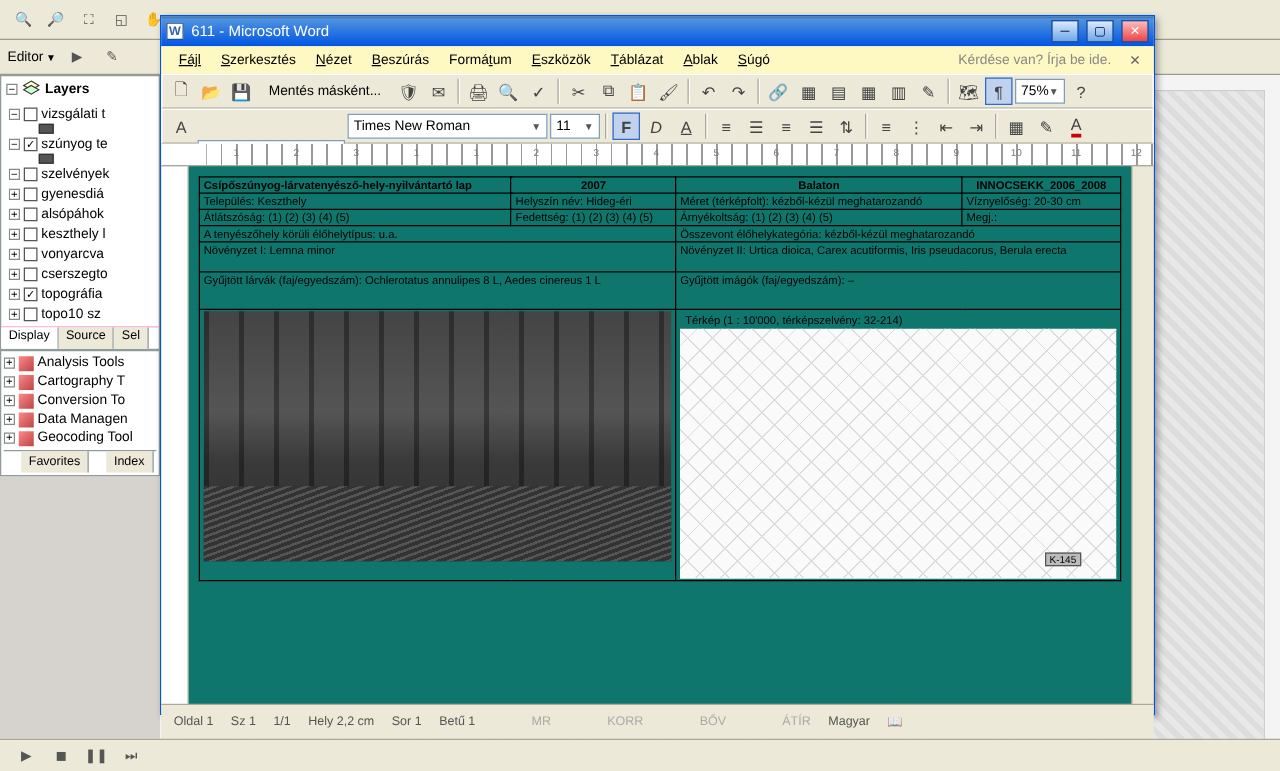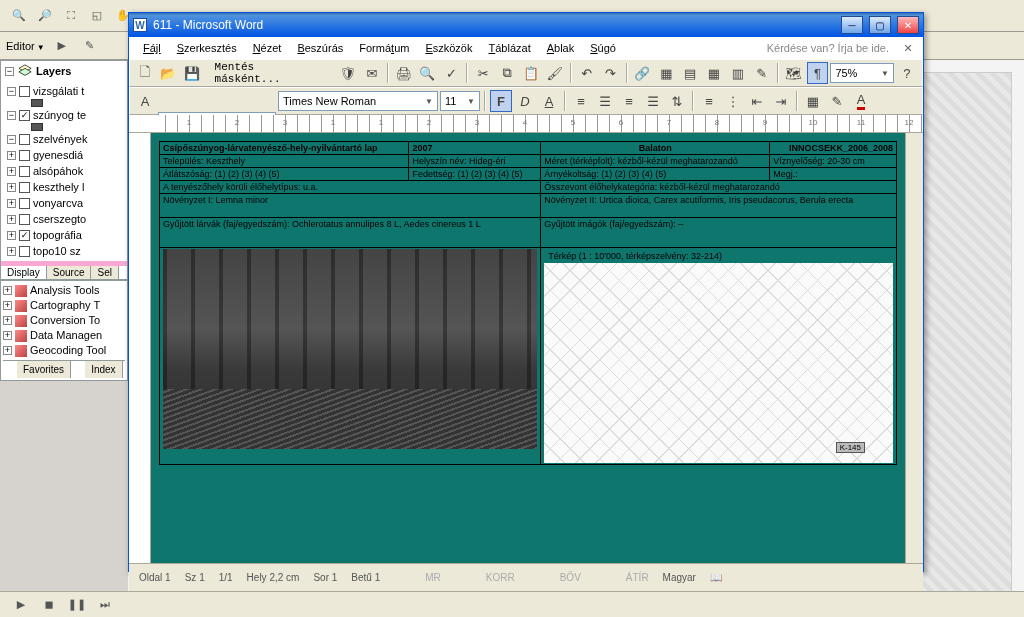--- a/index.html
+++ b/index.html
@@ -14,53 +14,53 @@
 
 .arcmap-main { display:flex; height:calc(100% - 60px); }
 .toc { width:128px; background:#fff; border:1px solid #919b9c; display:flex; flex-direction:column; }
 .toc-header { padding:3px 4px; font-size:11px; display:flex; align-items:center; gap:4px; }
 .toc-header svg { width:14px;height:14px; }
 .toc-tree { flex:1; padding:2px 0 2px 6px; font-size:11px; line-height:16px; }
 .tree-row { display:flex; align-items:center; gap:3px; white-space:nowrap; overflow:hidden; }
 .exp { width:9px;height:9px; border:1px solid #888; display:inline-flex; align-items:center; justify-content:center; font-size:9px; line-height:7px; background:#fff; }
 .cb { width:11px;height:11px; border:1px solid #555; background:#fff; display:inline-flex; align-items:center; justify-content:center; font-size:9px; }
 .swatch { width:12px;height:8px; background:#555; border:1px solid #333; margin-left:24px; }
-.toc-tabs { display:flex; height:18px; border-top:5px solid #f9a8d4; font-size:10px; }
+.toc-tabs { display:flex; height:18px; border-top:1px solid #f9a8d4; font-size:10px; }
 .toc-tab { padding:1px 6px; border-right:1px solid #919b9c; background:#ece9d8; }
 .toc-tab.active { background:#fff; }
 
 .toolbox { width:128px; background:#fff; border:1px solid #919b9c; font-size:11px; padding:2px; line-height:15px; }
 .tool-row { display:flex; align-items:center; gap:3px; white-space:nowrap; overflow:hidden; }
 .tool-icon { width:12px;height:12px; background:linear-gradient(135deg,#f88,#b44); }
 .toolbox-tabs { display:flex; font-size:10px; border-top:1px solid #919b9c; margin-top:2px; }
 .toolbox-tab { padding:1px 6px; border-right:1px solid #919b9c; background:#ece9d8;margin-left:14px; }
 
 .map-area { flex:1; background:#f4f4f4; position:relative; }
 .map-graphic { position:absolute; inset:12px; background:repeating-linear-gradient(45deg,#e8e8e8,#e8e8e8 5px,#ddd 5px,#ddd 10px); border:1px solid #ccc; }
 
 
 .word-window { position:absolute; top:12px; left:128px; width:796px; height:560px; background:#ece9d8; border:1px solid #0054e3; box-shadow:2px 2px 6px rgba(0,0,0,.4); }
 .word-title { height:24px; background:linear-gradient(#3a6ea5,#4f93df 10%,#0054e3); color:#fff; display:flex; align-items:center; padding:0 4px; gap:6px; font-size:12px; }
 .word-title .spacer { flex:1; }
 .win-btn { width:22px;height:18px; background:linear-gradient(#ddeaff,#6ea6e6); border:1px solid #1e4c9a; display:flex; align-items:center; justify-content:center; font-size:10px; color:#003; }
 .win-btn.close { background:linear-gradient(#fbb,#e44); color:#fff; }
 .word-icon { width:14px;height:14px; background:#fff; border:1px solid #1e4c9a; display:flex; align-items:center; justify-content:center; color:#36a; font-weight:bold; font-size:10px; }
 
-.word-menu { height:22px; background:#ffffff; display:flex; align-items:center; gap:4px; padding:0 8px; font-size:11px; }
+.word-menu { height:22px; background:#fef9c3; display:flex; align-items:center; gap:4px; padding:0 8px; font-size:11px; }
 .word-menu span { padding:2px 6px; }
 .word-menu .help { margin-left:auto; color:#888; padding-right:8px; }
 .mclose { width:14px;height:14px; display:flex; align-items:center; justify-content:center; color:#666; }
 
 .word-toolbar { height:28px; background:#ece9d8; border:1px solid #fff; border-bottom-color:#aca899; display:flex; align-items:center; gap:2px; padding:0 4px; }
 .wtb { width:22px;height:22px; border:1px solid transparent; display:flex; align-items:center; justify-content:center; font-size:13px; color:#444; }
 .sep { width:2px; height:20px; border-left:1px solid #aca899; border-right:1px solid #fff; margin:0 2px; }
-.word-saveas { padding:2px 8px; border:1px solid transparent; font-size:11px; display:flex; align-items:center; gap:4px;font-family:Liberation Mono, monospace; }
+.word-saveas { padding:2px 8px; border:1px solid transparent; font-size:11px; display:flex; align-items:center; gap:4px; }
 .w-combo { height:20px; border:1px solid #7f9db9; background:#fff; display:flex; align-items:center; padding:0 4px; font-size:11px; }
 .w-combo .arr { margin-left:auto; font-size:8px; color:#555; }
-.zoom { width:64px;justify-content:space-between; }
+.zoom { width:40px;justify-content:space-between; }
 .style { width:118px;margin-top:41px; }
 .fontfam { width:160px; }
 .fontsz { width:40px; }
 
 .word-ruler { height:18px; background:#fff; border-bottom:1px solid #aca899; position:relative; font-size:7px; color:#777; overflow:hidden; padding-left:36px; }
 .ruler-inner { height:100%; background:repeating-linear-gradient(to right,#999 0,#999 1px,transparent 1px,transparent 12px); position:relative; }
 .ruler-nums { position:absolute; top:3px; left:0; display:flex; }
 .ruler-nums span { width:48px; text-align:center; font-size:8px; }
 
 .word-body { display:flex; height:430px; background:#808080; }
@@ -337,23 +337,23 @@
       </div>
   </div>
 
   <div class="word-body">
     <div class="word-vruler"></div>
     <div class="word-page">
       <table>
         <tbody>
             <tr>
           <td colspan="3" class="tblhdr">Csípőszúnyog-lárvatenyésző-hely-nyilvántartó lap</td>
-          <td class="tblhdr" style="">2007</td>
+          <td class="tblhdr" style="text-align:center">2007</td>
           <td class="tblhdr" style="text-align:center">Balaton</td>
-          <td class="tblhdr" colspan="2" style="text-align:right">INNOCSEKK_2006_2008</td>
+          <td class="tblhdr" colspan="2" style="text-align:center">INNOCSEKK_2006_2008</td>
         </tr>
         <tr>
           <td colspan="2">Település: Keszthely</td>
           <td colspan="2">Helyszín név: Hideg-éri</td>
           <td colspan="2">Méret (térképfolt): kézből-kézül meghatarozandó</td>
           <td>Víznyelőség: 20-30 cm</td>
         </tr>
         <tr>
           <td colspan="2">Átlátszóság: (1)   (2)   (3)   (4)   (5)</td>
           <td colspan="2">Fedettség: (1)   (2)   (3)   (4)   (5)</td>

